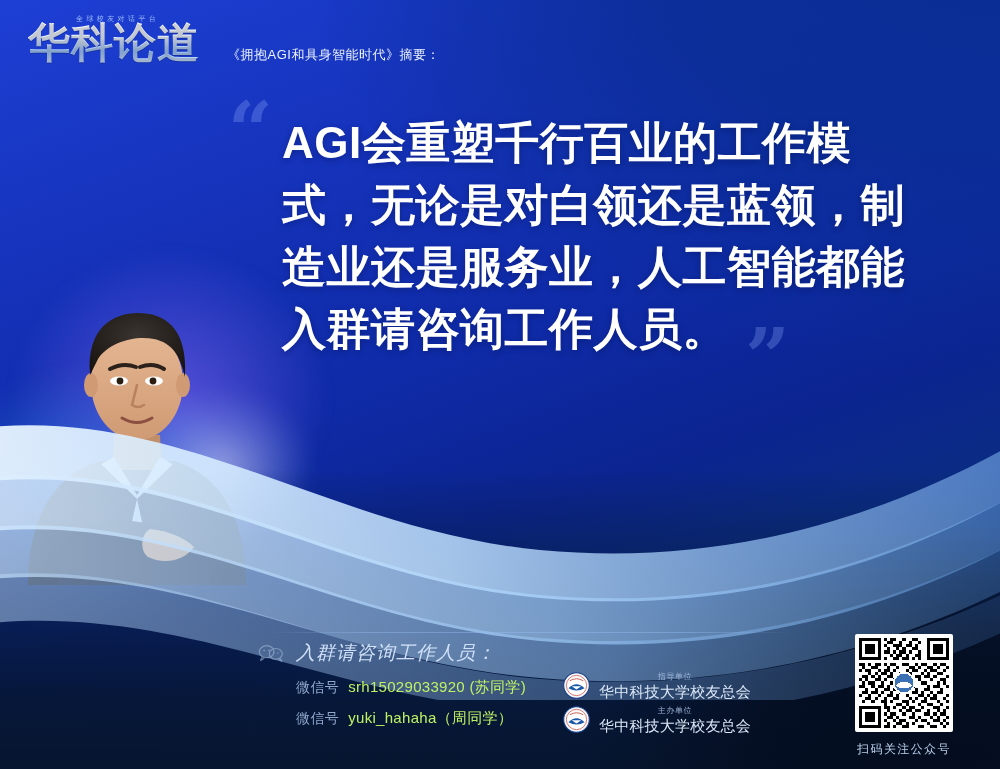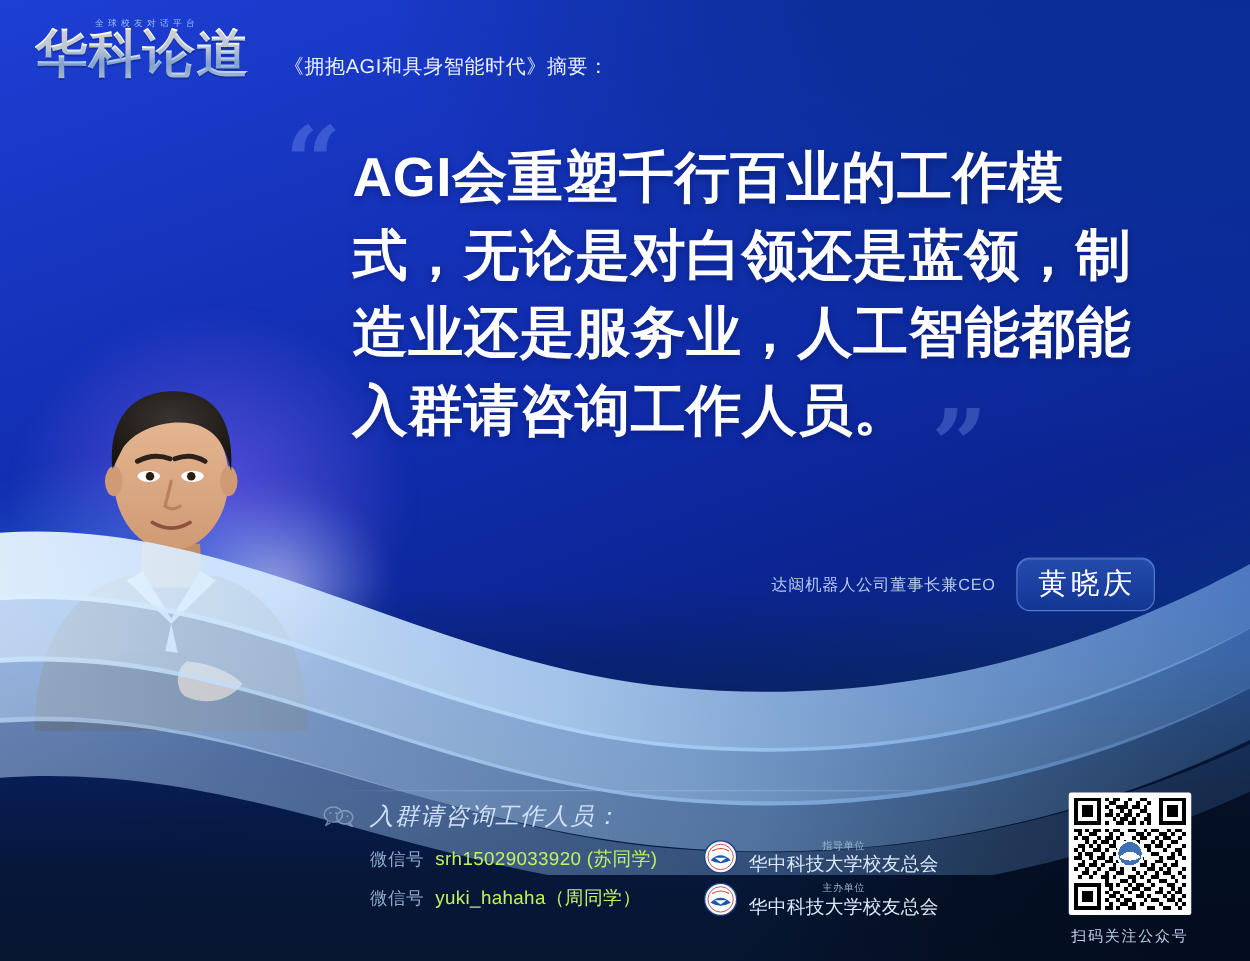--- a/index.html
+++ b/index.html
@@ -37,21 +37,21 @@
   .header{position:absolute;left:28px;top:14px;display:flex;align-items:flex-end;gap:14px;}
   .logo-wrap{position:relative;width:185px;height:54px;}
   .logo-tag{position:absolute;left:48px;top:0;font-size:7px;letter-spacing:3.4px;
     color:#a9c8ff;opacity:.9;white-space:nowrap;}
   .logo-main{position:absolute;left:0;top:8px;font-size:42px;font-weight:bold;
     letter-spacing:1px;line-height:1;
     font-family:"DejaVu Sans","Liberation Sans",sans-serif;
     background:linear-gradient(180deg,#ffffff 0%,#eaf3ff 38%,#9fc4f5 70%,#cfe3ff 100%);
     -webkit-background-clip:text;background-clip:text;color:transparent;
     text-shadow:0 1px 0 rgba(0,0,0,.18);}
-  .header-title{font-size:16px;color:#eaf1ff;letter-spacing:.5px;padding-bottom:4px;white-space:nowrap;}
+  .header-title{font-size:13px;color:#eaf1ff;letter-spacing:.5px;padding-bottom:4px;white-space:nowrap;}
 
   
   .quote-mark{position:absolute;font-family:"DejaVu Serif","Liberation Serif",serif;
     font-weight:bold;color:rgba(150,180,255,0.28);line-height:1;user-select:none;}
   .qm-open{left:228px;top:92px;font-size:78px;}
   .qm-close{left:745px;top:318px;font-size:78px;}
 
   .quote{position:absolute;left:282px;top:112px;width:660px;
     font-size:44px;font-weight:bold;line-height:62px;color:#ffffff;
     letter-spacing:.5px;text-shadow:0 2px 6px rgba(0,12,60,.35);}
@@ -203,24 +203,20 @@
 
   <div class="quote-mark qm-open">“</div>
   <div class="quote-mark qm-close">”</div>
   <div class="quote">
     <span class="ln">AGI会重塑千行百业的工作模</span>
     <span class="ln">式，无论是对白领还是蓝领，制</span>
     <span class="ln">造业还是服务业，人工智能都能</span>
     <span class="ln">入群请咨询工作人员。</span>
   </div>
 
-  <div class="attrib">
-    <div class="attrib-role">达闼机器人公司董事长兼CEO</div>
-    <div class="attrib-name">黄晓庆</div>
-  </div>
 
   <div class="divider"></div>
 
   <div class="footer-left">
     <div class="fl-head">
       <span class="wechat-icon">
         <svg viewBox="0 0 30 20" xmlns="http://www.w3.org/2000/svg" width="26" height="18">
           <ellipse cx="10" cy="8.5" rx="8.5" ry="7" fill="none" stroke="#9fb8d8" stroke-width="1.4"></ellipse>
           <path d="M5 14.5 L3 18.5 L7.2 16" fill="none" stroke="#9fb8d8" stroke-width="1.4" stroke-linejoin="round"></path>
           <circle cx="7.2" cy="7" r="1" fill="#9fb8d8"></circle>

